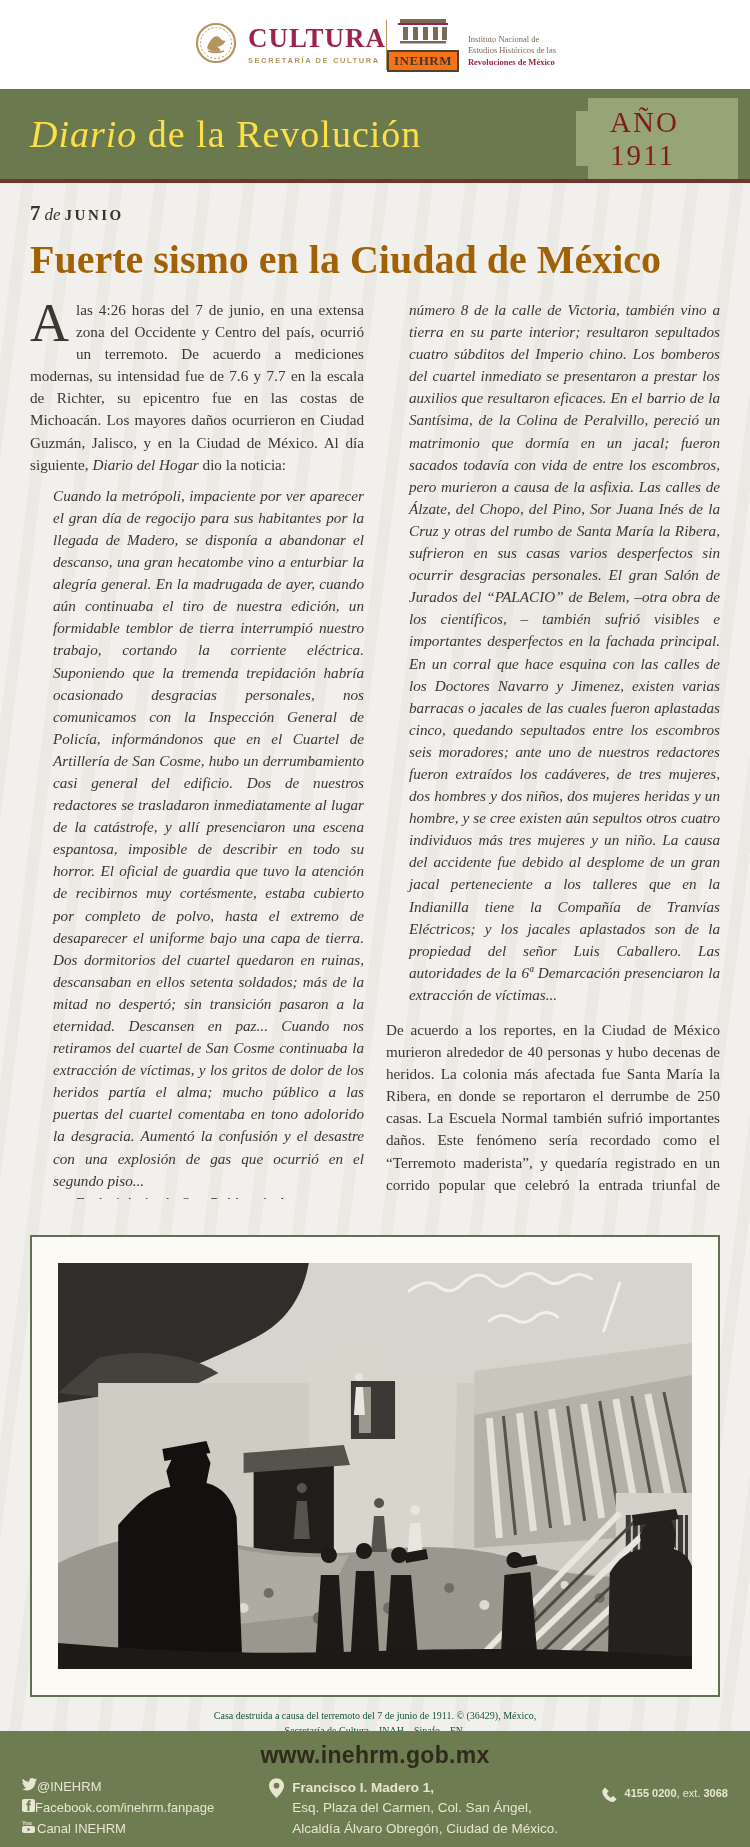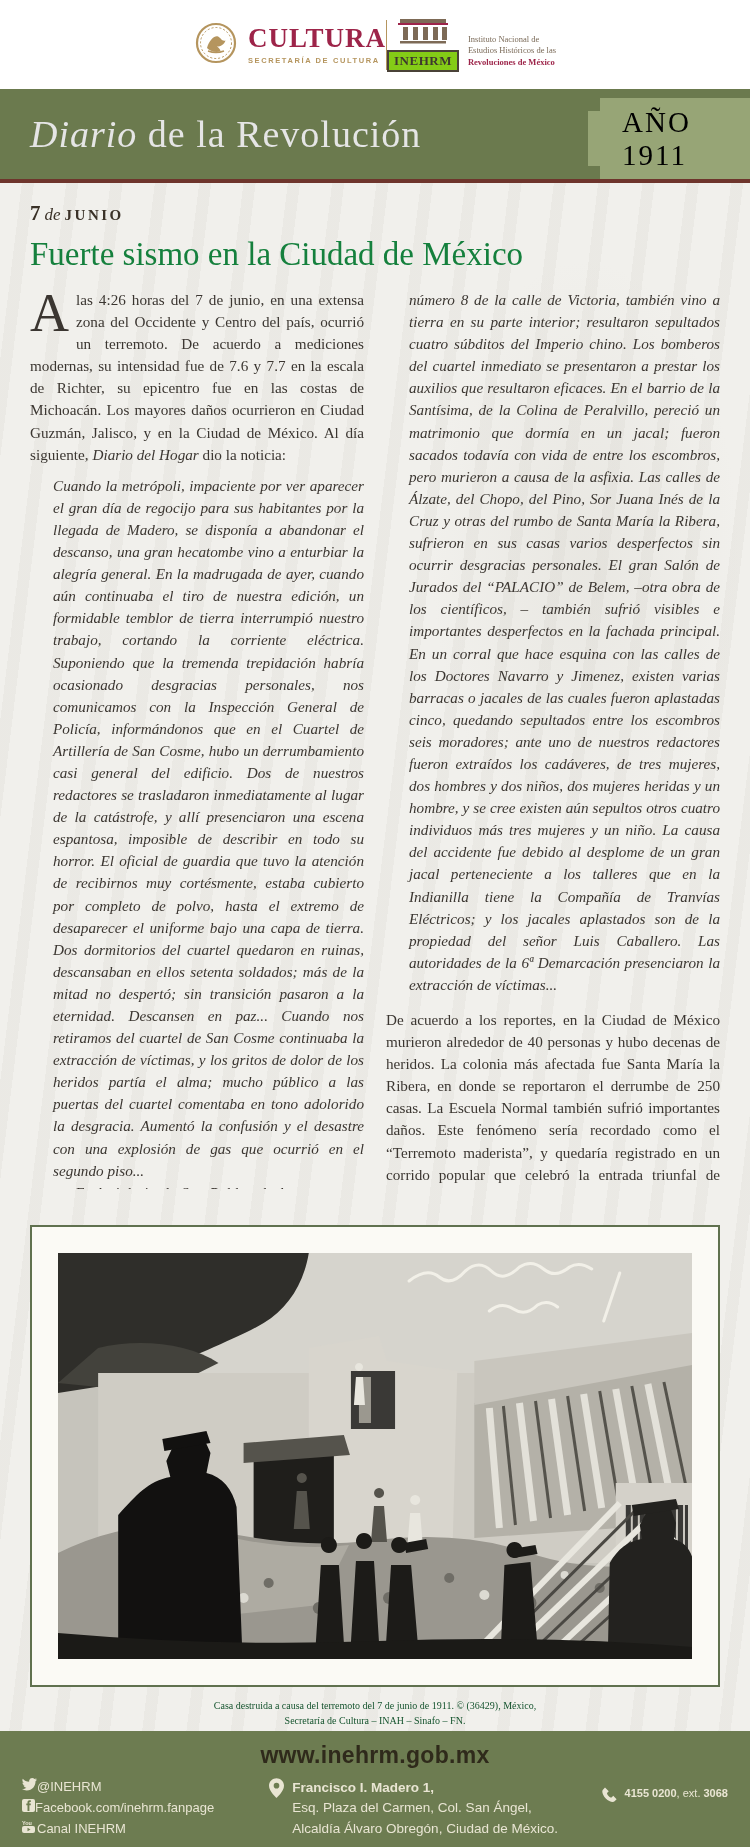--- a/index.html
+++ b/index.html
@@ -13,40 +13,40 @@
       #f1f0ec;
   }
   
   .topbar{ height:89px; background:#ffffff; display:flex; align-items:center; justify-content:center; }
   .cultura{ display:flex; align-items:center; gap:10px; }
   .cultura-text .t1{ font-family:"Liberation Serif",serif; font-weight:bold; font-size:27px; color:#9d2449; letter-spacing:1px; line-height:1; }
   .cultura-text .t2{ font-family:"Liberation Sans",sans-serif; font-weight:bold; font-size:7.5px; color:#b5955e; letter-spacing:1.6px; margin-top:4px; }
   .logo-divider{ width:1px; height:50px; background:#b5955e; }
   .inehrm{ display:flex; align-items:flex-start; gap:9px; }
   .inehrm-left{ display:flex; flex-direction:column; align-items:center; }
-  .inehrm-box{ border:2px solid #4a4238; background:#84cc16; font-family:"Liberation Serif",serif; font-weight:bold; font-size:13px; color:#3e382e; padding:1px 5px; letter-spacing:.5px; margin-top:2px; }
+  .inehrm-box{ border:2px solid #4a4238; background:#f97316; font-family:"Liberation Serif",serif; font-weight:bold; font-size:13px; color:#3e382e; padding:1px 5px; letter-spacing:.5px; margin-top:2px; }
   .inehrm-text{ font-family:"Liberation Serif",serif; font-size:8.5px; color:#7a6a58; line-height:1.4; padding-top:16px; }
   .inehrm-text .red{ color:#9d2449; font-weight:bold; }
   
   .banner{ position:relative; height:90px; background:#6b7a4e; display:flex; align-items:center; padding-left:30px; }
-  .banner-title{ font-size:38px; color:#e5e5e5; letter-spacing:1px; font-weight:400;text-align:center; }
+  .banner-title{ font-size:38px; color:#fde047; letter-spacing:1px; font-weight:400;text-align:center; }
   .banner-title .it{ font-style:italic; }
   .year-badge{
-    position:absolute; right:0; top:9px; bottom:0; width:162px; background:#97a576;
+    position:absolute; right:12px; top:9px; bottom:0; width:162px; background:#97a576;
     clip-path:polygon(12px 0, 100% 0, 100% 100%, 12px 100%, 12px calc(100% - 13px), 0 calc(100% - 13px), 0 13px, 12px 13px);
     display:flex; flex-direction:column; justify-content:center; padding-left:34px;
-    color:#000000; font-size:29px; line-height:1.12; letter-spacing:2px; font-weight:500;
+    color:#7f1d1d; font-size:29px; line-height:1.12; letter-spacing:2px; font-weight:500;
   }
   .maroon-rule{ height:4px; background:#6e352c; }
   
   .date-line{ padding:18px 30px 0; color:#3a3127; }
   .date-line .day{ font-size:21px; font-weight:bold; }
   .date-line .de{ font-size:17px; font-style:italic; }
   .date-line .month{ font-size:15px; font-weight:600; letter-spacing:2.5px; }
-  .article-title{ padding:0 30px; margin-top:10px; font-size:33px; font-weight:400; color:#15803d; }
+  .article-title{ padding:0 30px; margin-top:10px; font-size:40px; font-weight:700; color:#a16207; }
   .columns{ display:flex; gap:22px; padding:0 30px; margin-top:16px; height:900px; overflow:hidden;
             font-size:15.2px; line-height:22.1px; color:#3b3631; text-align:justify; }
   .col{ flex:1 1 0; min-width:0; }
   .dropcap{ float:left; font-size:54px; line-height:42px; padding:3px 7px 0 0; }
   .quote{ font-style:italic; margin-left:23px; }
   .col-left .quote{ margin-top:9px; }
   .indent{ text-indent:22px; }
   .closing{ margin-top:13px; }
   
   .photo-frame{ margin:36px 30px 0; border:2px solid #60714f; background:#fbfaf5; padding:26px; height:462px; }

